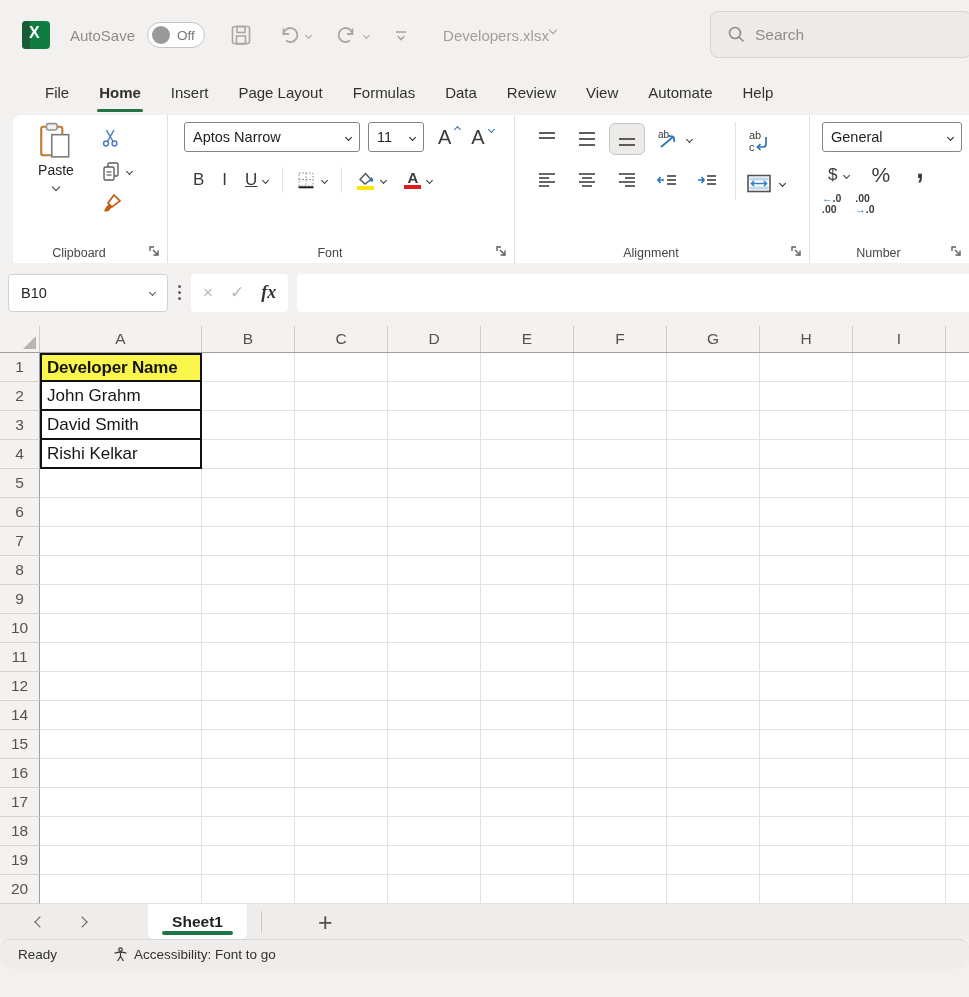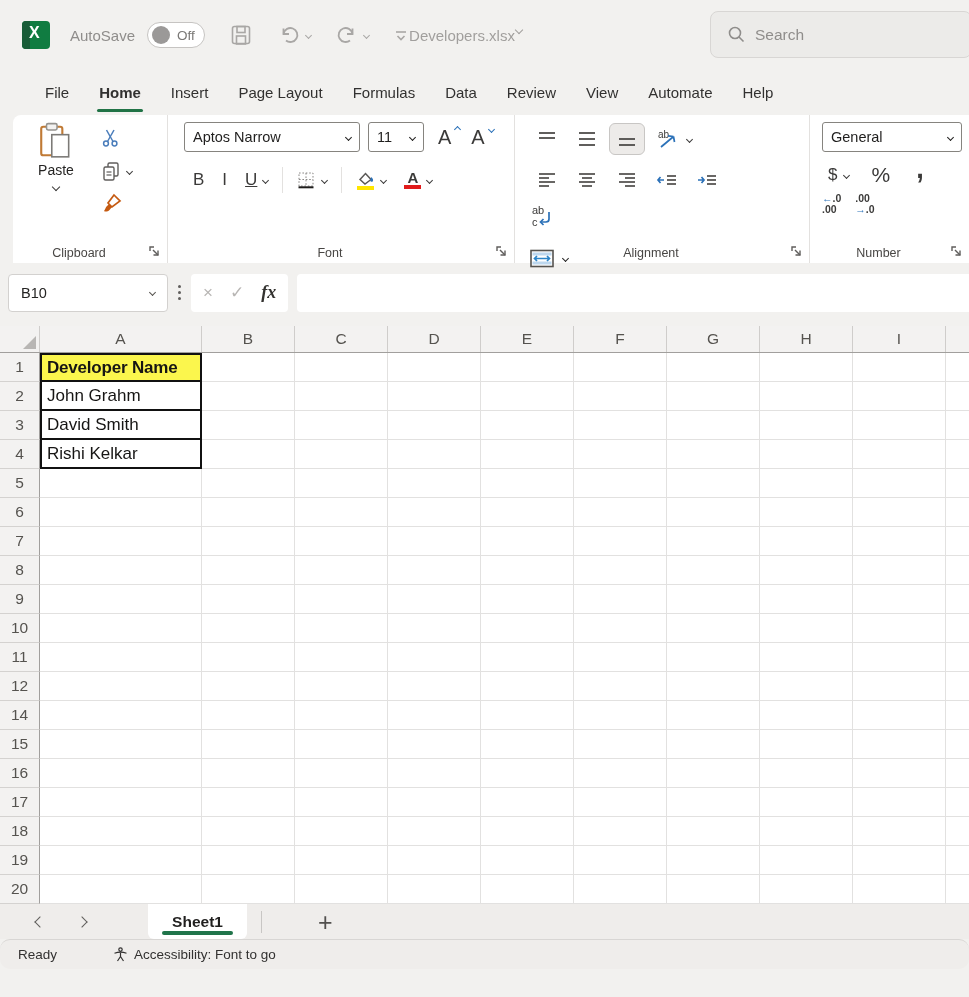--- a/index.html
+++ b/index.html
@@ -19,21 +19,21 @@
   .titlebar { height:70px; display:flex; align-items:center; position:relative; padding-left:22px; }
   .xl-icon { width:28px; height:28px; background:#107c41; border-radius:4px; position:relative; flex:0 0 auto; }
   .xl-icon::before { content:""; position:absolute; left:0; top:0; bottom:0; width:8px; background:#185c37; border-radius:4px 0 0 4px; }
   .xl-icon span { position:absolute; left:7px; top:3px; color:#fff; font-weight:700; font-size:16px; }
   .autosave { margin-left:20px; font-size:15px; color:#8f8d8b; }
   .toggle { margin-left:12px; width:58px; height:26px; border:1px solid #c6c4c2; border-radius:13px;
     background:#fff; display:flex; align-items:center; padding:0 8px 0 4px; gap:7px; }
   .toggle .knob { width:18px; height:18px; border-radius:50%; background:#9b9998; }
   .toggle .state { font-size:13.5px; color:#7a7876; }
   .tb-btn { margin-left:24px; color:#a9a7a5; display:flex; align-items:center; gap:5px; }
-  .doc-title { font-size:15px; color:#a19f9d; display:flex; align-items:flex-start; gap:1px; }
+  .doc-title { margin-left:34px; font-size:15px; color:#a19f9d; display:flex; align-items:flex-start; gap:1px; }
   .searchbox { position:absolute; left:710px; top:11px; width:262px; height:47px; background:#ecebe9;
     border:1px solid #d8d6d4; border-radius:8px; display:flex; align-items:center; padding-left:44px; gap:14px; }
   .searchbox .stext { font-size:15.5px; color:#8f8d8b; }
 
   
   .menurow { height:45px; display:flex; align-items:stretch; padding-left:30px; }
   .mtab { padding:0 15px; display:flex; align-items:center; font-size:15px; color:#323130; position:relative; cursor:default; }
   .mtab.active { font-weight:700; }
   .mtab.active::after { content:""; position:absolute; left:13px; right:13px; bottom:3px; height:3px;
     border-radius:2px; background:#217346; }
@@ -64,21 +64,21 @@
   .bigA { font-size:20px; color:#3b3a39; position:relative; padding:0 6px; }
   .bigA .chev { position:absolute; top:1px; right:-3px; }
   .fmt { font-size:17px; color:#3b3a39; padding:0 9px; display:flex; align-items:center; gap:6px; }
   .fmt .u { text-decoration:underline; }
   .vsep { width:1px; height:26px; background:#e3e1df; margin:0 5px; }
   .colorstack { display:flex; flex-direction:column; align-items:center; gap:1px; }
   .colorbar { width:17px; height:4px; }
 
   
   .g-align { width:295px; padding-left:14px; }
-  .al-flex { display:flex;flex-direction:column; }
+  .al-flex { display:flex; }
   .al-rows { display:flex; flex-direction:column; gap:7px; }
   .al-row { display:flex; align-items:center; gap:4px; height:34px; }
   .albtn { width:36px; height:32px; display:flex; align-items:center; justify-content:center; color:#3b3a39; }
   .albtn.sel { background:#edebe9; border:1px solid #c8c6c4; border-radius:6px; }
   .vsep-tall { width:1px; background:#e3e1df; margin:0 10px; }
   .al-right { display:flex; flex-direction:column; gap:8px; padding-top:2px; }
   .al-right .row { height:34px; display:flex; align-items:center; gap:8px; }
 
   
   .g-num { flex:1; border-right:none; padding-left:12px; }

